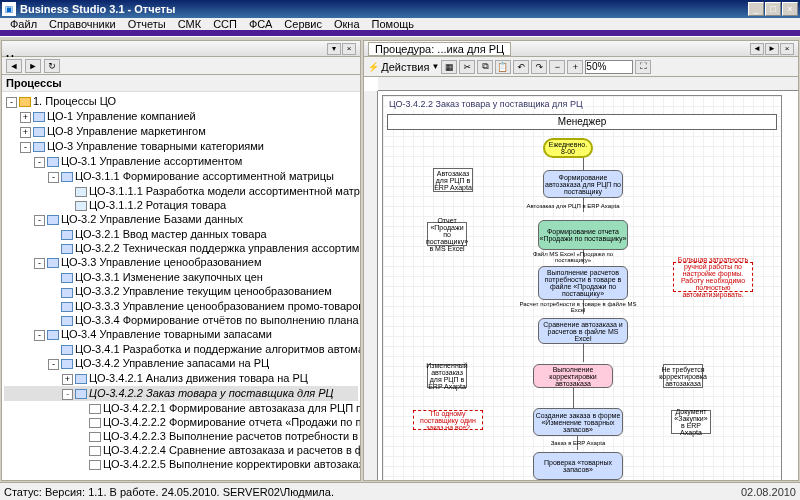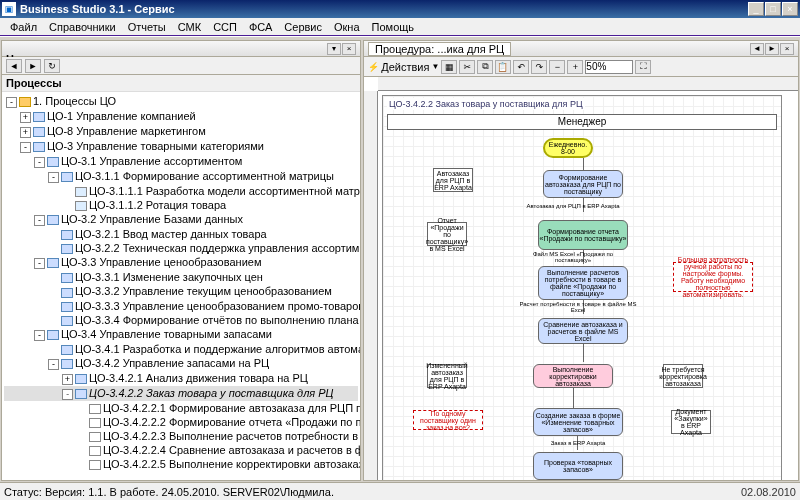--- a/index.html
+++ b/index.html
@@ -2,21 +2,21 @@
 <html><head>
 <meta charset="utf-8">
 <style>
 * { box-sizing: border-box; margin: 0; padding: 0; font-family: Tahoma, Arial, sans-serif; font-size: 11px; }
 body { background: #d4d0c8; width: 800px; height: 500px; overflow: hidden; display: flex; flex-direction: column; }
 .titlebar { background: linear-gradient(#0a246a, #3a6ea5); color: #fff; height: 18px; display: flex; align-items: center; padding: 0 2px; }
 .titlebar-icon { width: 14px; height: 14px; background: #fff; margin-right: 4px; font-size: 9px; display:flex; align-items:center; justify-content:center; color:#06c; }
 .titlebar-title { flex: 1; font-weight: bold; font-size: 11px; }
 .winbtns { display: flex; gap: 1px; }
 .winbtn { width: 16px; height: 14px; background: #d4d0c8; border: 1px solid #fff; border-right-color: #888; border-bottom-color: #888; font-size: 9px; display:flex; align-items:center; justify-content:center; cursor:pointer; }
-.menubar { background: #f0f0f0; height: 18px; display: flex; align-items: center; padding: 0 4px; border-bottom: 1px solid #4c1d95; }
+.menubar { background: #f0f0f0; height: 18px; display: flex; align-items: center; padding: 0 4px; border-bottom: 6px solid #4c1d95; }
 .menuitem { padding: 1px 6px; cursor: pointer; }
 .sep { height: 3px; background: #d4d0c8; border-top: 1px solid #fff; }
 .workspace { flex: 1; display: flex; overflow: hidden; }
 .navigator { width: 360px; display: flex; flex-direction: column; border: 1px solid #aca899; background: #fff; margin: 1px; }
 .nav-header { background: linear-gradient(#f7f7f7, #e0e0e0); height: 16px; display: flex; align-items: center; padding: 0 4px; border-bottom: 1px solid #aca899; }
 .nav-header-title { flex: 1; font-weight: bold; margin-top: 20px; }
 .navbtn { width: 14px; height: 12px; background: #e8e8e8; border: 1px solid #aaa; margin-left: 1px; font-size: 8px; text-align: center; cursor:pointer; }
 .nav-toolbar { height: 18px; background: #f0f0f0; border-bottom: 1px solid #aca899; display:flex; align-items:center; padding:0 4px; gap:3px;}
 .tbtn { width:16px; height:14px; background:#e8e8e8; border:1px solid #aaa; font-size:9px; display:flex; align-items:center; justify-content:center; cursor:pointer;}
 .tree { flex: 1; overflow: auto; padding: 2px; background: #fff; }
@@ -51,21 +51,21 @@
 .statusbar { height: 18px; background: #f0f0f0; border-top: 1px solid #aca899; display:flex; align-items:center; padding:0 4px;}
 .status-left { flex:1;}
 .status-right { color:#333;}
 </style>
 </head>
 <body>
 
 <div class="titlebar">
   <div class="titlebar-icon">▣</div>
   <div class="titlebar-title">
-    <span>Business Studio 3.1</span> <span>- Сервис </span>
+    <span>Business Studio 3.1</span> <span>- Отчеты </span>
   </div>
   <div class="winbtns">
     <div class="winbtn">_</div>
     <div class="winbtn">□</div>
     <div class="winbtn">×</div>
   </div>
 </div>
 
 <div class="menubar">
   <div class="menuitem">Файл</div>

